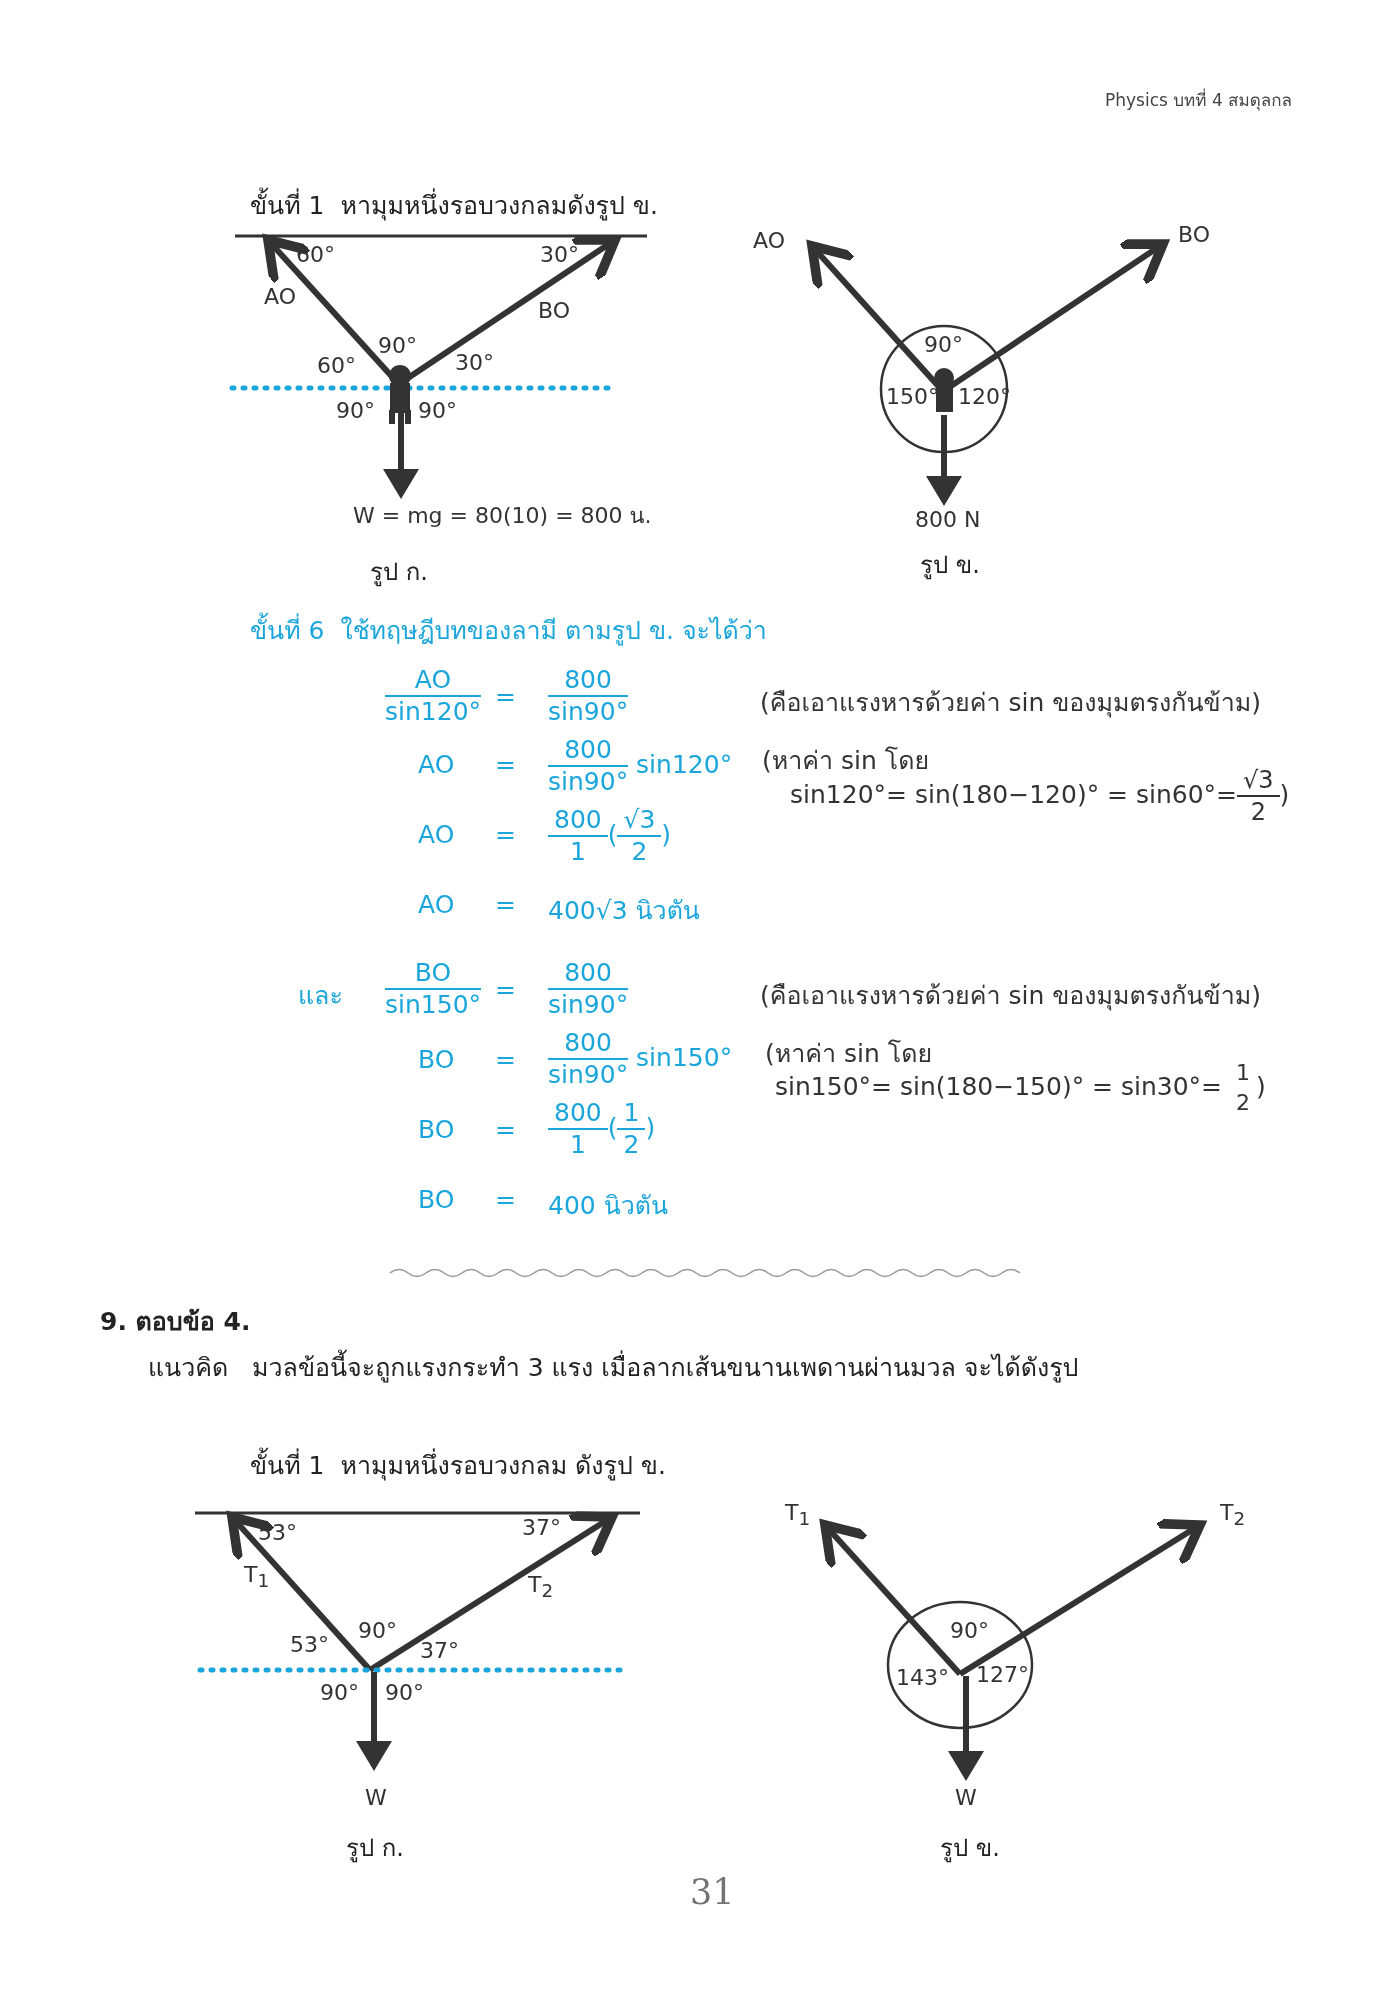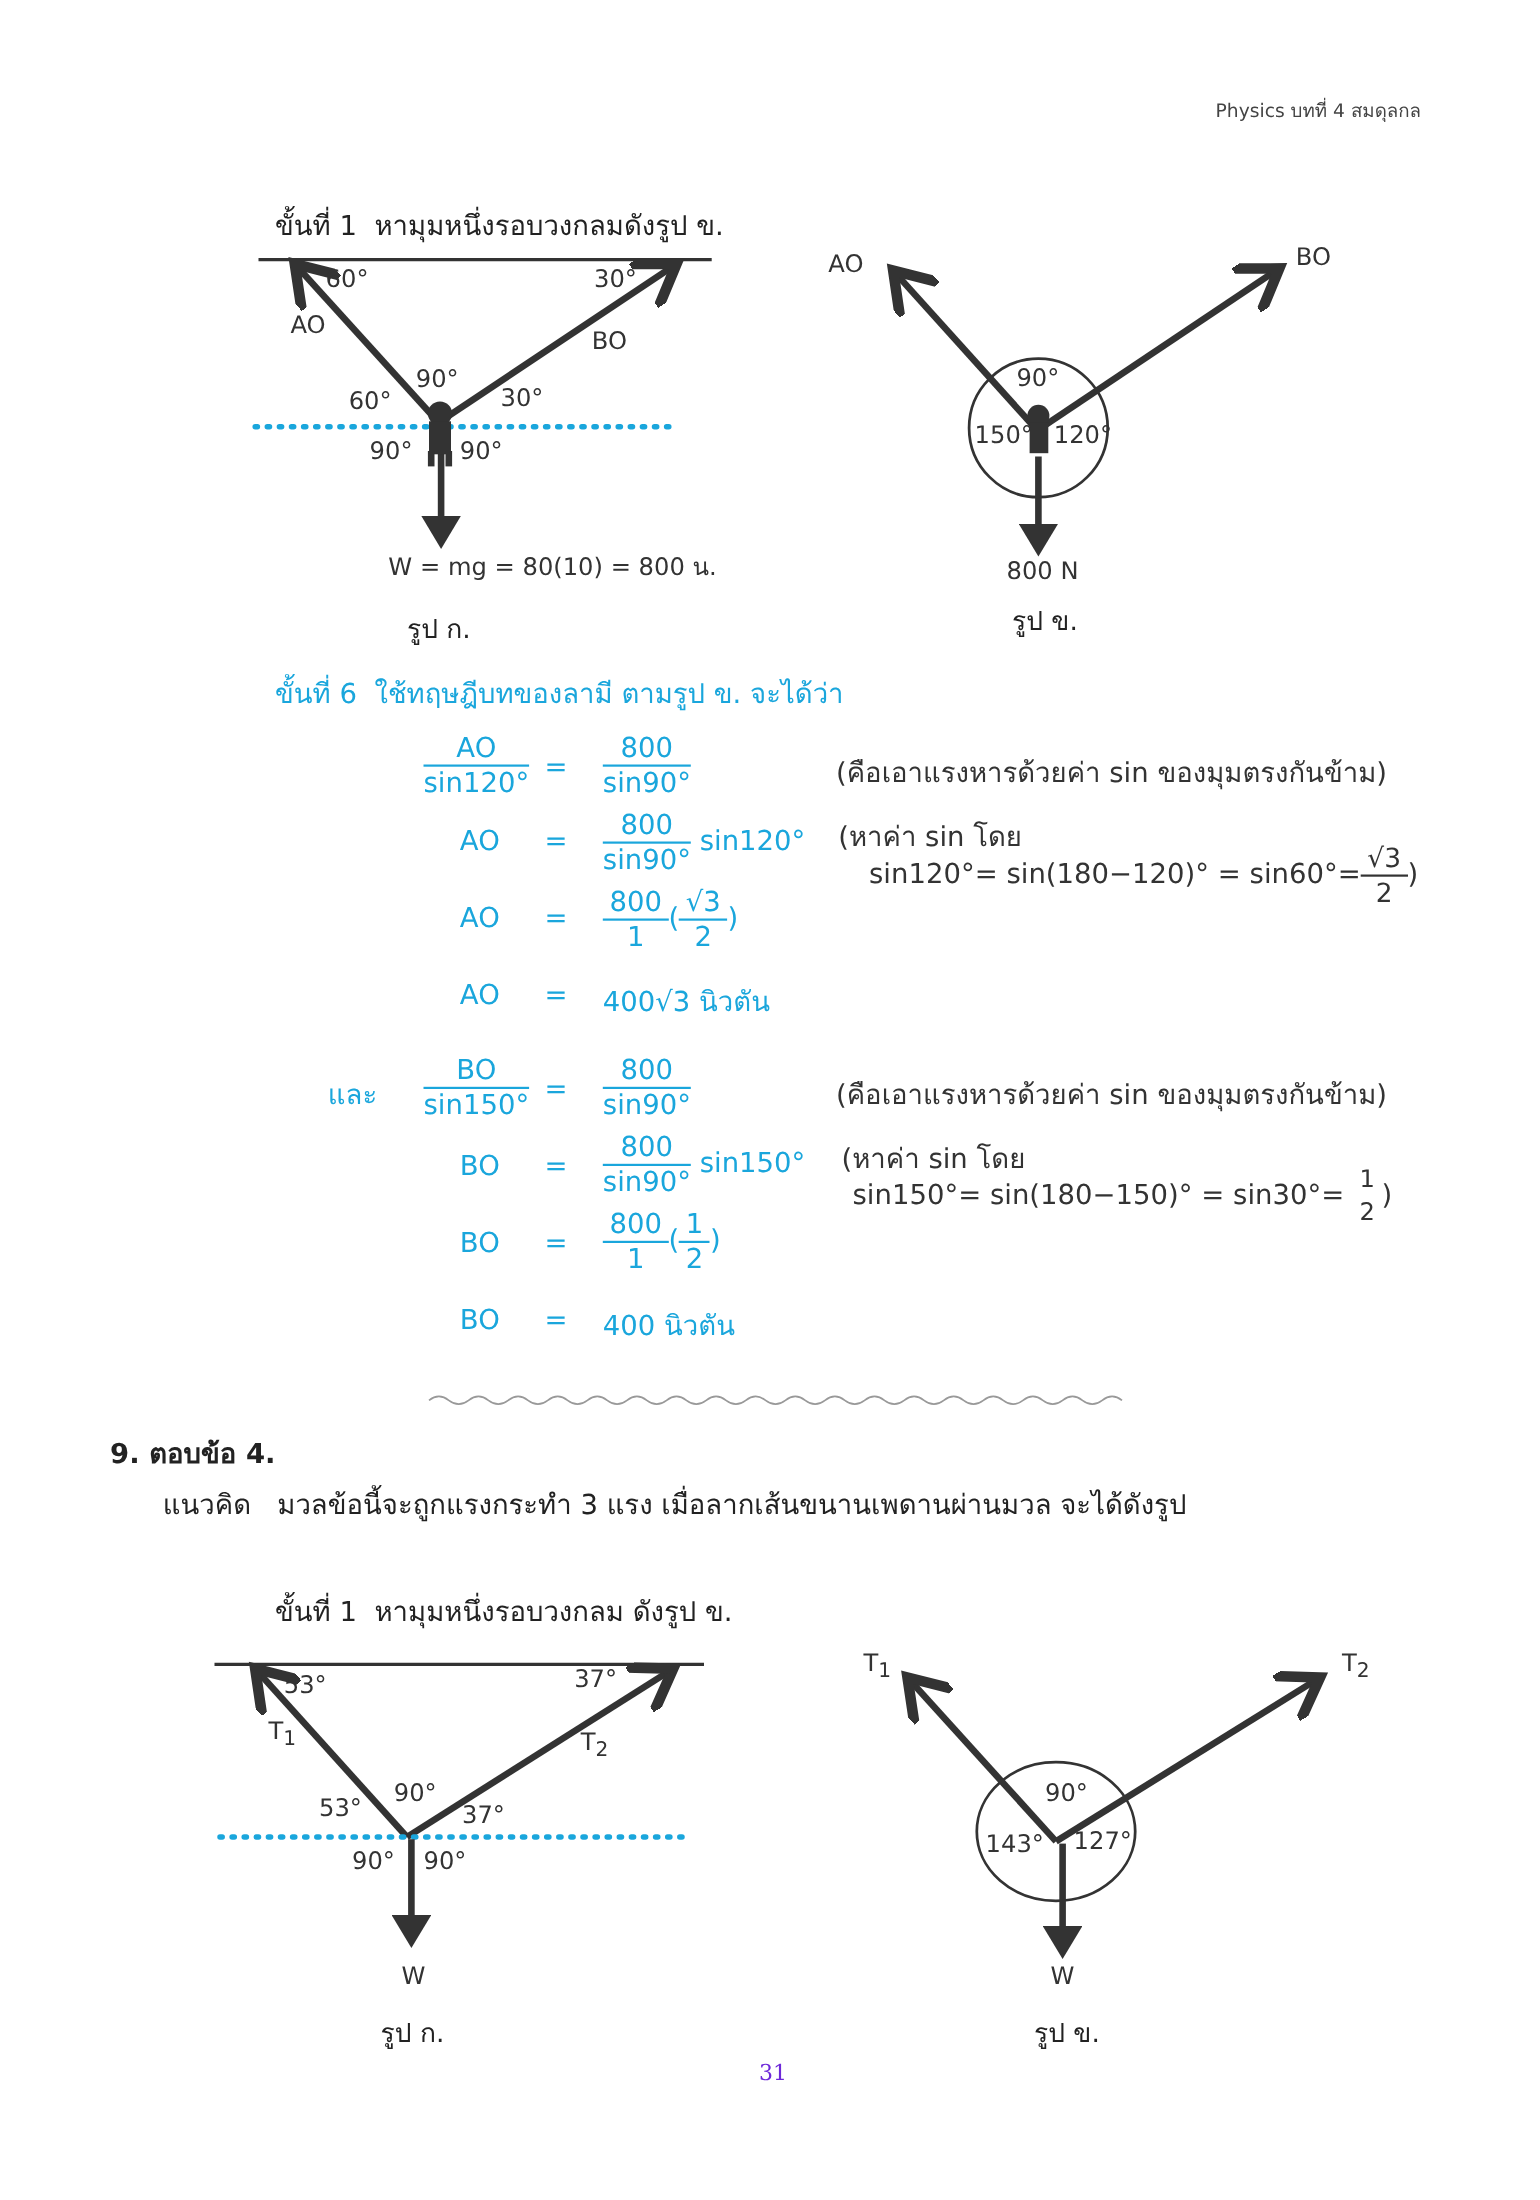--- a/index.html
+++ b/index.html
@@ -184,13 +184,13 @@
 <div class="abs caption" style="left:346px;top:1828px;">รูป ก.</div>
 
 <div class="abs lbl" style="left:785px;top:1500px;"><span>T</span><sub>1</sub></div>
 <div class="abs lbl" style="left:1220px;top:1500px;"><span>T</span><sub>2</sub></div>
 <div class="abs lbl" style="left:950px;top:1618px;">90°</div>
 <div class="abs lbl" style="left:896px;top:1665px;">143°</div>
 <div class="abs lbl" style="left:976px;top:1662px;">127°</div>
 <div class="abs lbl" style="left:955px;top:1785px;">W</div>
 <div class="abs caption" style="left:940px;top:1828px;">รูป ข.</div>
 
-<div class="abs" style="left:690px;top:1872px;font-size:20px;color:#6d28d9;font-family:'DejaVu Serif',serif;">31</div>
+<div class="abs" style="left:690px;top:1872px;font-size:35px;color:#737373;font-family:'DejaVu Serif',serif;">31</div>
 
 </body></html>

